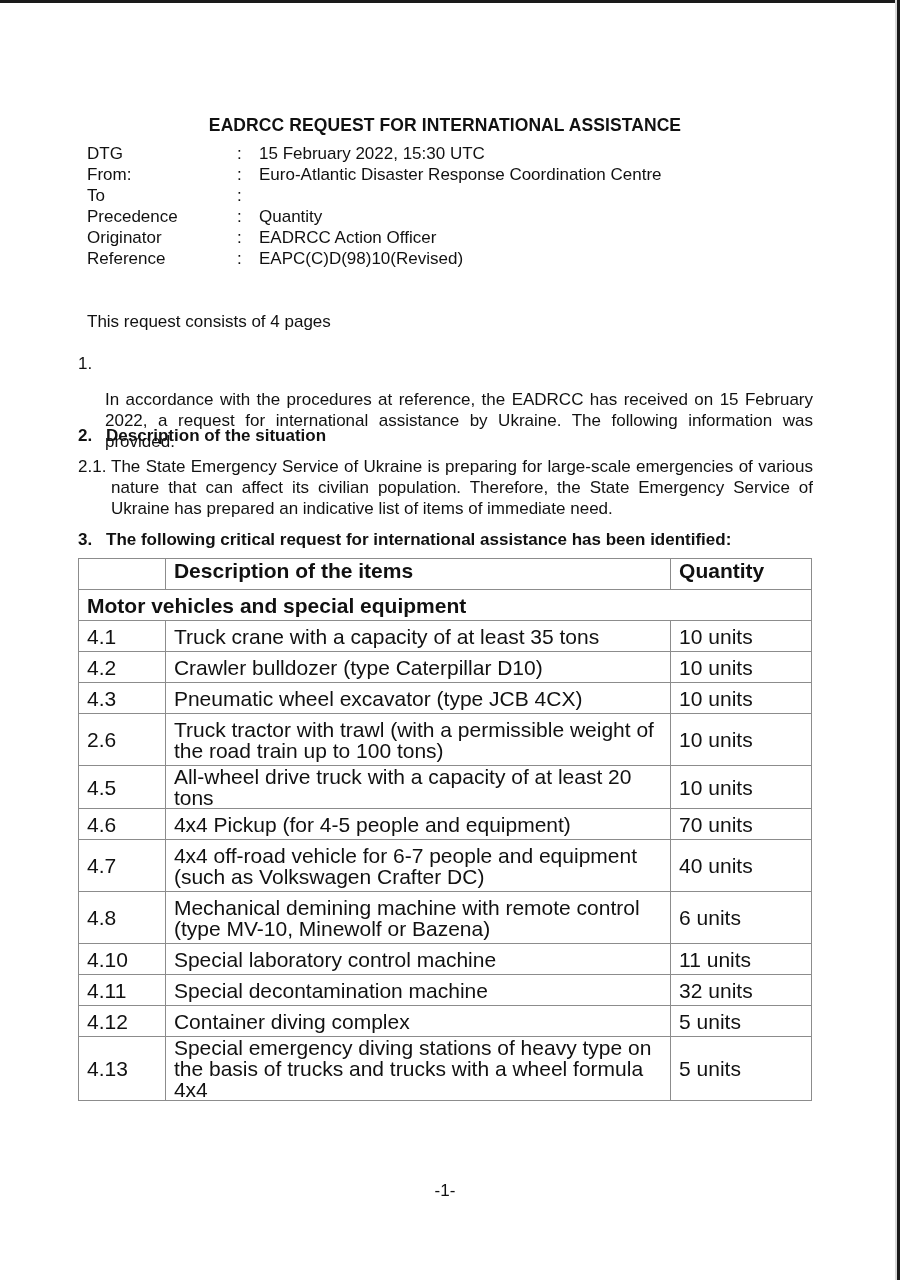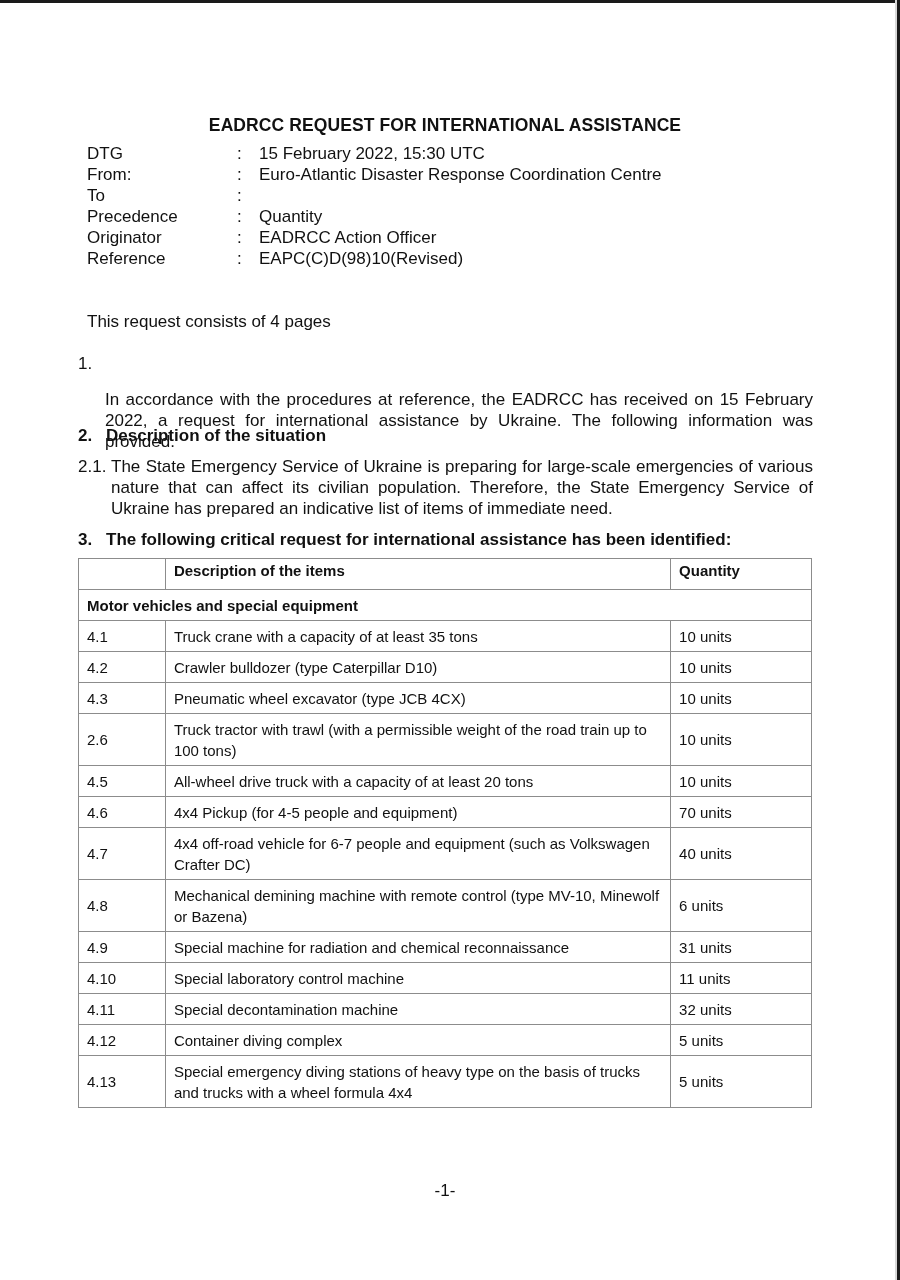--- a/index.html
+++ b/index.html
@@ -34,21 +34,21 @@
     .p1 .body { padding-left: 27px; margin-top: 36px; }
     .p2 { top: 425px; font-weight: bold; }
     .p2 .body { padding-left: 28px; }
     .p21 { top: 456px; }
     .p21 .body { padding-left: 33px; }
     .p3 { top: 529px; font-weight: bold; }
     .p3 .body { padding-left: 28px; text-align: left; }
 
     table.items {
       position: absolute; left: 78px; top: 558px; width: 734px;
-      border-collapse: collapse; font-size: 15px;
+      border-collapse: collapse; font-size: 21px;
     }
     table.items td, table.items th {
       border: 1.5px solid #8c8c8c;
       padding: 0 8px;
       line-height: 21px;
       vertical-align: middle;
       text-align: left;
     }
     table.items th { font-weight: bold; height: 31px; vertical-align: top; padding-top: 1px; }
     table.items td.section { font-weight: bold; height: 31px; }
@@ -171,25 +171,20 @@
       <td>4.7</td>
       <td>4x4 off-road vehicle for 6-7 people and equipment (such as Volkswagen Crafter DC)</td>
       <td>40 units</td>
     </tr>
     <tr class="double">
       <td>4.8</td>
       <td>Mechanical demining machine with remote control (type MV-10, Minewolf or Bazena)</td>
       <td>6 units</td>
     </tr>
     <tr class="single">
-      <td>4.9</td>
-      <td>Special machine for radiation and chemical reconnaissance</td>
-      <td>31 units</td>
-    </tr>
-    <tr class="single">
       <td>4.10</td>
       <td>Special laboratory control machine</td>
       <td>11 units</td>
     </tr>
     <tr class="single">
       <td>4.11</td>
       <td>Special decontamination machine</td>
       <td>32 units</td>
     </tr>
     <tr class="single">

